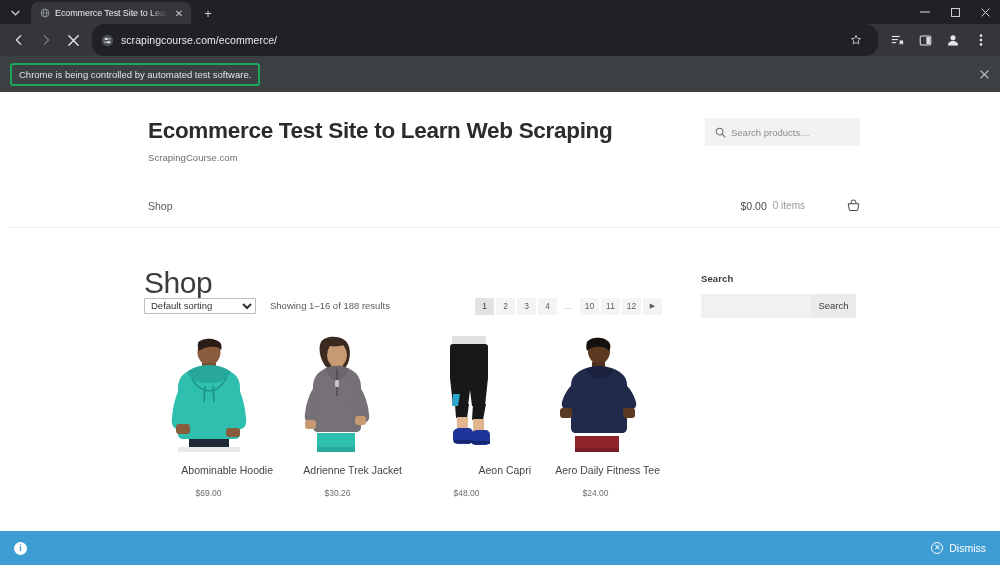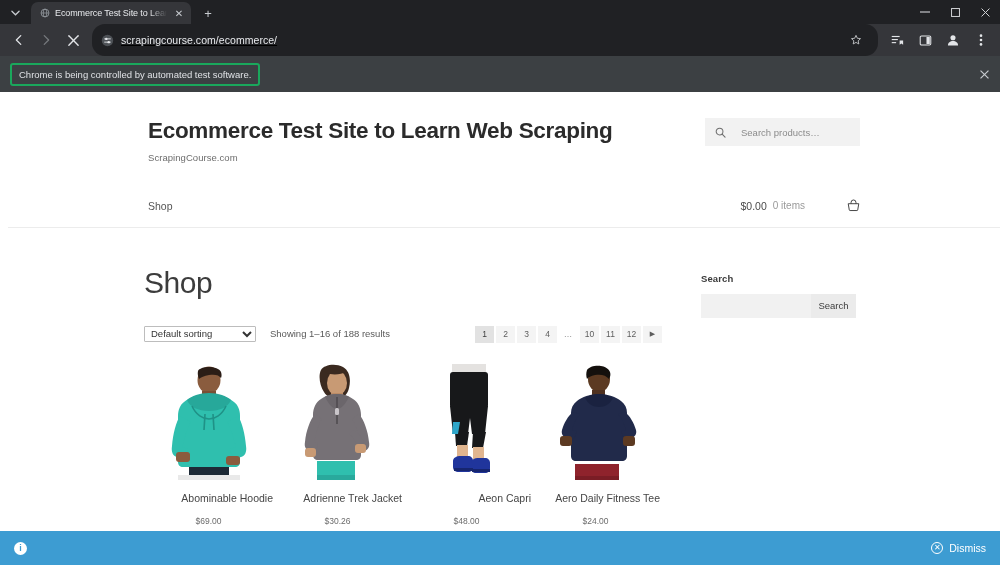--- a/index.html
+++ b/index.html
@@ -63,21 +63,20 @@
   .tb-icon {
     width: 26px; height: 26px; border-radius: 50%;
     display: flex; align-items: center; justify-content: center;
     color: #e3e5e8; font-size: 13px; flex: 0 0 26px;
   }
   .tb-icon.dim { color: #76797d; }
   .omnibox {
     flex: 1; height: 32px; background: #202124; border-radius: 13px;
     display: flex; align-items: center; gap: 7px; padding: 0 10px 0 9px;
     margin: 0 5px;
-    text-decoration: underline;
   }
   .omni-url { font-size: 10.5px; color: #e8eaed; letter-spacing: 0.05px; }
   .omni-star {
     width: 24px; height: 24px; display:flex; align-items:center;
     justify-content:center; color:#d2d4d7; font-size:11px;
   }
   .tb-right { display: flex; align-items: center; gap: 2px; }
 
   .infobar {
     height: 36px; background: #3c4043; position: relative;
@@ -108,21 +107,21 @@
   .brand { flex: 1; padding-top: 4px; }
   .site-title {
     font-size: 22.5px; font-weight: bold; color: #2b2b2b;
     letter-spacing: -0.3px; line-height: 1.15;
   }
   .site-tagline {
     font-size: 9.5px; color: #6d6d6d; margin-top: 8px; letter-spacing: 0.05px;
   }
   .prodsearch {
     width: 155px; height: 28px; background: #f2f2f2;
-    display: flex; align-items: center; gap: 15px;
+    display: flex; align-items: center; gap: 5px;
     padding: 0 10px; margin-top: 4px;
   }
   .prodsearch-ph { font-size: 9.5px; color: #8b8b8b; }
 
   .navbar {
     margin-top: 22px; border-bottom: 1px solid #ececec;
   }
   .navbar-inner {
     display: flex; align-items: center; height: 42px;
   }
@@ -137,21 +136,21 @@
   .content { display: flex; margin-top: 40px; }
   .main-col { width: 518px; }
   .side-col { width: 155px; margin-left: 39px; padding-top: 5px; }
 
   .shop-title {
     font-size: 30px; color: #3c3c3c; font-weight: normal;
     letter-spacing: -0.5px; line-height: 1;
   }
 
   .toolrow {
-    display: flex; align-items: center; margin-top: 28px; position: relative;
+    display: flex; align-items: center; position: relative;
   }
   .sorting {
     font-family: "Liberation Sans", sans-serif;
     font-size: 9.5px; color: #333; background: #fff;
     border: 1px solid #bdbdbd; height: 16px; width: 112px;
     padding: 0 2px; border-radius: 1px;
   }
   .result-count {
     font-size: 9.5px; color: #5a5a5a; margin-left: 14px;
   }

